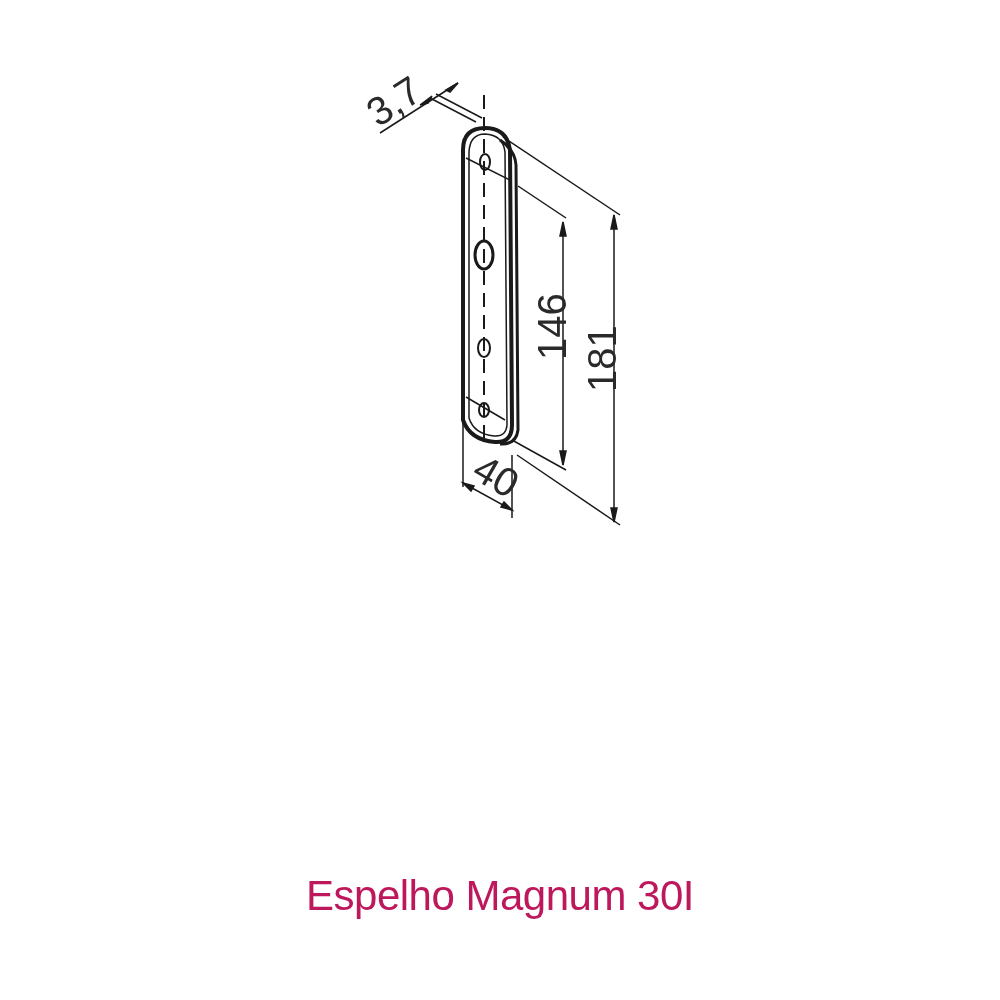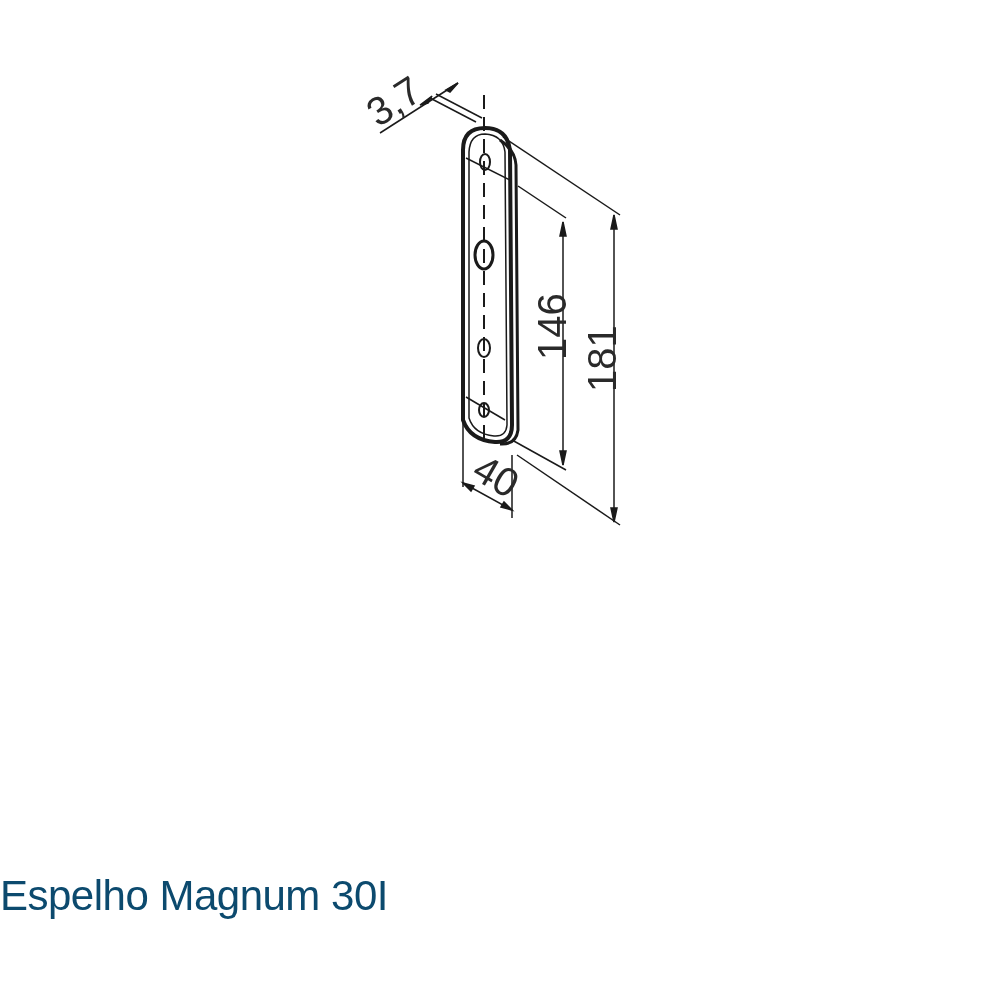--- a/index.html
+++ b/index.html
@@ -25,23 +25,24 @@
       font-family: "Liberation Sans", sans-serif;
       font-size: 40px;
       fill: #2a2a2a;
       font-weight: 300;
     }
     .caption {
       position: absolute;
       left: 0;
       width: 1000px;
       top: 872px;
+      text-align: center;
       font-family: "Liberation Sans", sans-serif;
       font-size: 42px;
-      color: #0c4a6e;
+      color: #be185d;
       letter-spacing: -0.5px;
     }
   </style>
 </head>
 <body>
 
 <svg id="drawing" viewBox="0 0 1000 1000" xmlns="http://www.w3.org/2000/svg">
 
   <g fill="none" stroke="#1a1a1a">
     <path d="M463 150 Q463 128 485 128 Q507 128 510 150 L512 425 Q512 443 495 442 Q470 440 463 420 Z" stroke-width="4"></path>

